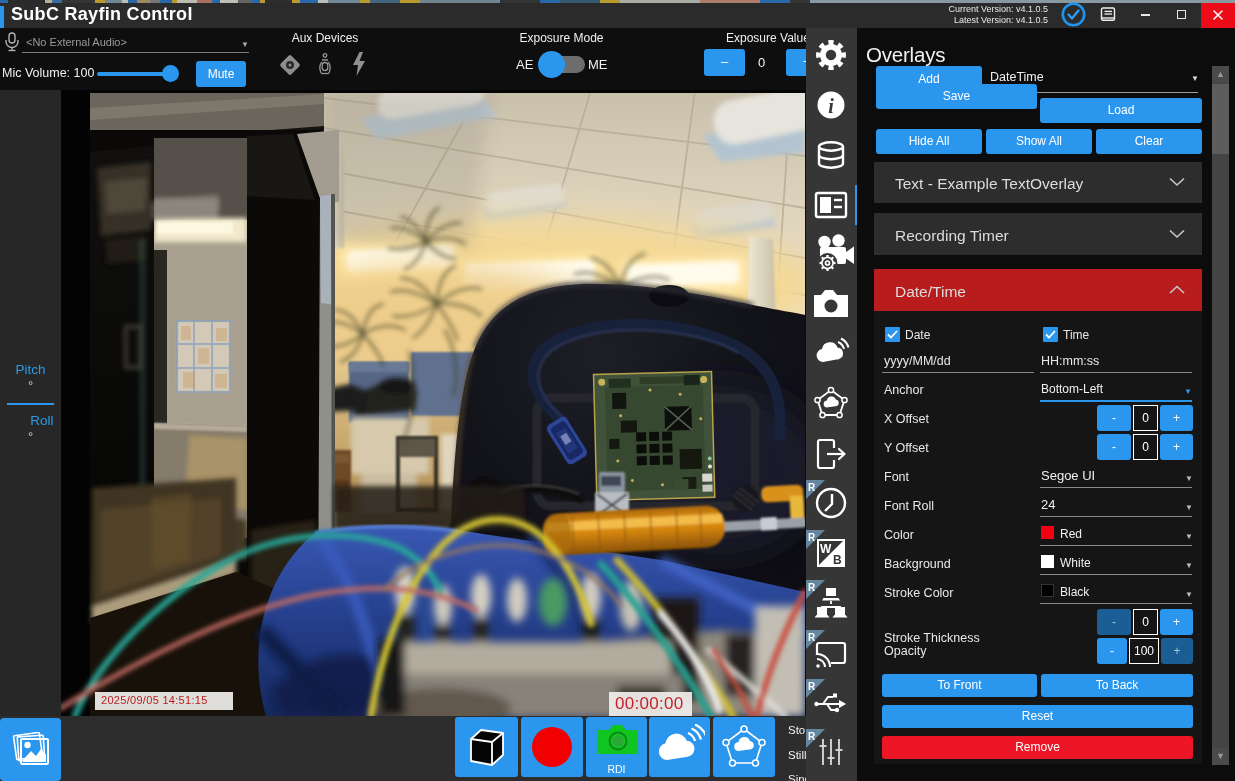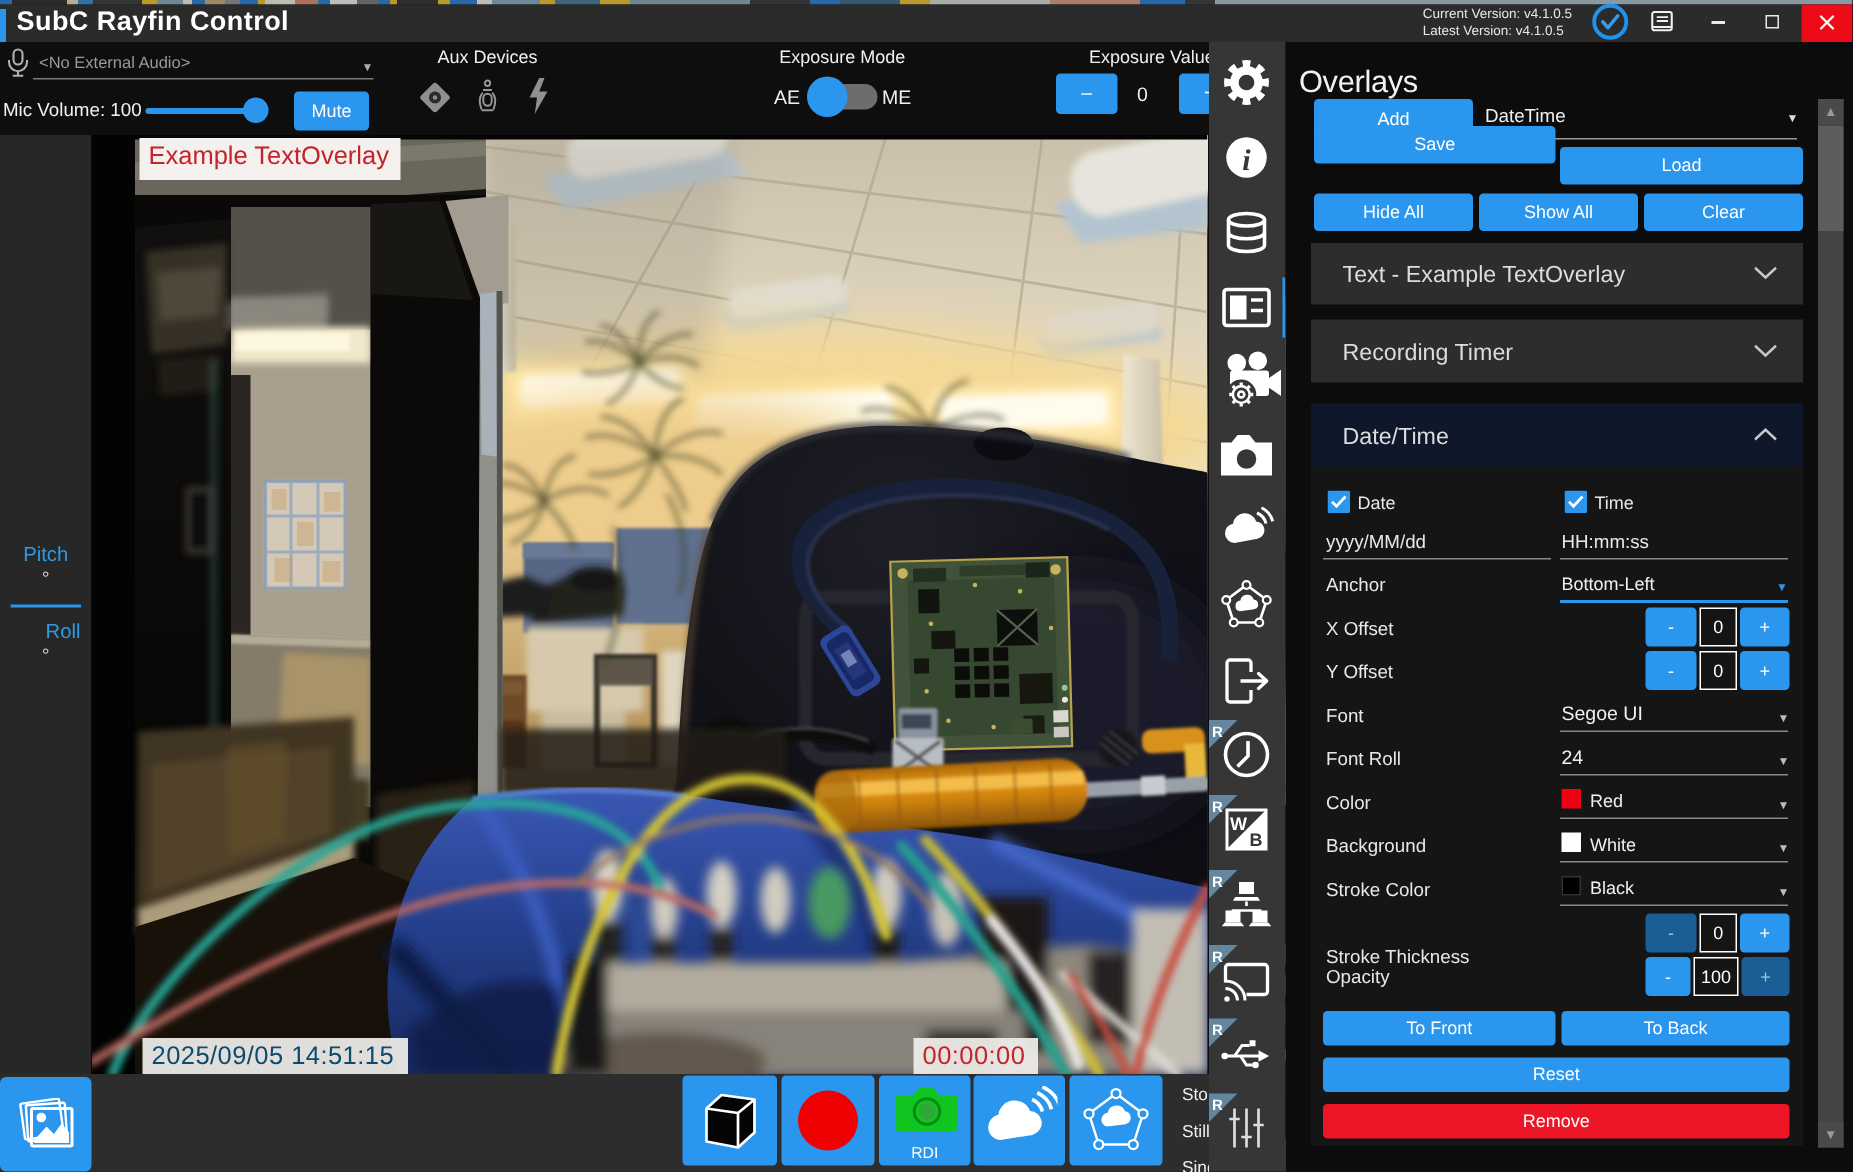--- a/index.html
+++ b/index.html
@@ -7,21 +7,21 @@
 </style></head>
 <body>
 <div style="position:relative;width:1235px;height:781px;overflow:hidden">
 
 <div class="abs" id="strip" style="left:0;top:0;width:1235px;height:3px;background:linear-gradient(90deg,#2a7fd4 0,#2a7fd4 8px,#2b2b2b 8px,#2b2b2b 45px,#e8d8b8 45px,#e8d8b8 52px,#3a86c8 52px,#3a86c8 62px,#3a3a3a 62px,#3a3a3a 95px,#e8c030 95px,#e8c030 105px,#8aa8b8 105px,#8aa8b8 122px,#f0f0e8 122px,#f0f0e8 128px,#2a7fd4 128px,#2a7fd4 137px,#c8a878 137px,#c8a878 150px,#909090 150px,#909090 160px,#2a7fd4 160px,#2a7fd4 172px,#e8c030 172px,#e8c030 177px,#f0ece0 177px,#f0ece0 197px,#d88a70 197px,#d88a70 212px,#2a7fd4 212px,#2a7fd4 220px,#f0f0e8 220px,#f0f0e8 238px,#787878 238px,#787878 252px,#2a7fd4 252px,#2a7fd4 260px,#e8c030 260px,#e8c030 265px,#303030 265px,#303030 292px,#e8c030 292px,#e8c030 300px,#2a7fd4 300px,#2a7fd4 318px,#f0f0e8 318px,#f0f0e8 328px,#88a8bc 328px,#88a8bc 360px,#e8c030 360px,#e8c030 370px,#4a7a9a 370px,#4a7a9a 400px,#e8c030 400px,#e8c030 420px,#8aa4b4 420px,#8aa4b4 500px,#35383a 500px,#35383a 540px,#2a7fd4 540px,#2a7fd4 560px,#3a6a8a 560px,#3a6a8a 600px,#e8c030 600px,#e8c030 620px,#d8d8d0 620px,#d8d8d0 700px,#d89a80 700px,#d89a80 760px,#2a7fd4 760px,#2a7fd4 790px,#3a3a3a 790px,#3a3a3a 810px,#a9bfcb 810px,#a9bfcb 1235px)"></div>
 <div class="abs" style="left:0;top:0;width:1235px;height:3px;background:rgba(40,40,40,.25)"></div>
 
 <div class="abs" style="left:0;top:3px;width:1235px;height:25px;background:#2b2b2b">
   <div class="abs" style="left:0;top:3px;width:4px;height:22px;background:#2b96ee"></div>
   <div class="abs" style="left:11px;top:1px;font-size:18px;font-weight:700;color:#fff;letter-spacing:.3px">SubC Rayfin Control</div>
-  <div class="abs" style="right:187px;top:1px;font-size:9px;line-height:11px;color:#e8e8e8">Current Version: v4.1.0.5<br>Latest Version: v4.1.0.5</div>
+  <div class="abs" style="right:187px;top:1px;text-align:right;font-size:9px;line-height:11px;color:#e8e8e8">Current Version: v4.1.0.5<br>Latest Version: v4.1.0.5</div>
   <svg class="abs" style="left:1061px;top:-1px" width="25" height="25" viewBox="0 0 25 25">
         <circle cx="12.5" cy="12.5" r="10.7" fill="none" stroke="#1f94ef" stroke-width="2.6"></circle>
         <path d="M7.5 12.5 L11 16.5 L17.5 8.5" fill="none" stroke="#2f9ef2" stroke-width="2.3" stroke-linecap="round" stroke-linejoin="round"></path>
       </svg>
   <svg class="abs" style="left:1100px;top:4px" width="16" height="16" viewBox="0 0 16 16">
         <rect x="1.5" y="1" width="13" height="12.2" rx="1.5" fill="none" stroke="#f0f0f0" stroke-width="1.4"></rect>
         <line x1="4.5" y1="4.4" x2="12" y2="4.4" stroke="#f0f0f0" stroke-width="1.3"></line>
         <line x1="4.5" y1="7" x2="12" y2="7" stroke="#f0f0f0" stroke-width="1.3"></line>
         <line x1="2" y1="11" x2="14" y2="11" stroke="#f0f0f0" stroke-width="1.4"></line>
       </svg>
@@ -422,22 +422,21 @@
     <path d="M322 500 C 360 466 420 448 467 458 C 510 468 540 490 560 515" stroke="#9a7a5a" stroke-width="3.5"></path>
     <path d="M540 474 C 572 508 614 564 650 626" stroke="#27a090" stroke-width="7"></path>
     <path d="M556 470 C 590 506 634 564 672 626" stroke="#d0c030" stroke-width="7" opacity=".95"></path>
     <path d="M600 524 C 628 556 648 590 658 620" stroke="#e8e8e8" stroke-width="7"></path>
           <path d="M648 560 C 678 586 706 610 724 626" stroke="#dcdcd4" stroke-width="6" opacity=".9"></path>
     <path d="M744 502 C 724 540 706 584 696 626" stroke="#c85040" stroke-width="6"></path>
     <path d="M652 560 C 672 588 684 608 690 626" stroke="#c85040" stroke-width="5"></path>
   </g>
   <rect x="29" y="0" width="715" height="3" fill="#050505"></rect>
   </svg>
-  <div class="abs" style="left:32px;top:2px;background:#f3f0ed;color:#c5232b;font-size:17px;padding:2px 8px 6px 6px">Example TextOverlay</div>
-  <div class="abs" style="left:34px;top:602px;background:rgba(240,238,235,.93);color:#0c4a6e;font-size:17px;letter-spacing:.3px;padding:2px 9px 4px 6px">2025/09/05 14:51:15</div>
+  <div class="abs" style="left:34px;top:602px;background:rgba(240,238,235,.93);color:#b91c1c;font-size:11px;letter-spacing:.3px;padding:2px 25px 4px 6px">2025/09/05 14:51:15</div>
   <div class="abs" style="left:548px;top:602px;background:rgba(240,238,235,.93);color:#c5232b;font-size:17px;letter-spacing:.3px;padding:2px 8px 4px 6px">00:00:00</div>
 </div>
 
 <div class="abs" style="left:0;top:716px;width:857px;height:65px;background:#2d2d2d">
   <div class="btn" style="left:0;top:2px;width:61px;height:63px;border-radius:4px">
     <svg width="38" height="36" viewBox="0 0 38 36" style="margin-top:14px">
       <rect x="3" y="2" width="26" height="24" rx="1" fill="none" stroke="#fff" stroke-width="1.6" transform="rotate(-8 16 14)"></rect>
       <rect x="6" y="4" width="26" height="24" rx="1" fill="none" stroke="#fff" stroke-width="1.6" transform="rotate(-4 19 16)"></rect>
       <rect x="9" y="7" width="27" height="25" rx="1" fill="none" stroke="#fff" stroke-width="2"></rect>
       <path d="M11 28 L19 19 L24 24 L29 17 L34 23 V30 H11 Z" fill="#fff"></path>
@@ -641,21 +640,21 @@
           <path d="M1 1.5 L8 8 L15 1.5" fill="none" stroke="#c8c8c8" stroke-width="1.6"></path>
         </svg>
   </div>
   <div class="abs" style="left:17px;top:185px;width:328px;height:42px;background:#2d2d2d">
     <div class="abs" style="left:21px;top:14px;font-size:15.5px;color:#dcdcdc">Recording Timer</div>
     <svg class="abs" style="right:17px;top:16px" width="16" height="10">
           <path d="M1 1.5 L8 8 L15 1.5" fill="none" stroke="#c8c8c8" stroke-width="1.6"></path>
         </svg>
   </div>
   <div class="abs" style="left:17px;top:241px;width:328px;height:495px;background:#151515"></div>
-  <div class="abs" style="left:17px;top:241px;width:328px;height:42px;background:#0f172a">
+  <div class="abs" style="left:17px;top:241px;width:328px;height:42px;background:#b91c1c">
     <div class="abs" style="left:21px;top:14px;font-size:15.5px;color:#dcdcdc">Date/Time</div>
     <svg class="abs" style="right:17px;top:16px" width="16" height="10">
           <path d="M1 8 L8 1.5 L15 8" fill="none" stroke="#c8c8c8" stroke-width="1.6"></path>
         </svg>
   </div>
 
   <svg class="abs" style="left:28px;top:299px" width="15" height="15">
         <rect width="15" height="15" rx="1" fill="#2b96ee"></rect>
         <path d="M3 7.5 L6 10.5 L12 4" stroke="#fff" stroke-width="1.8" fill="none"></path>
       </svg>

